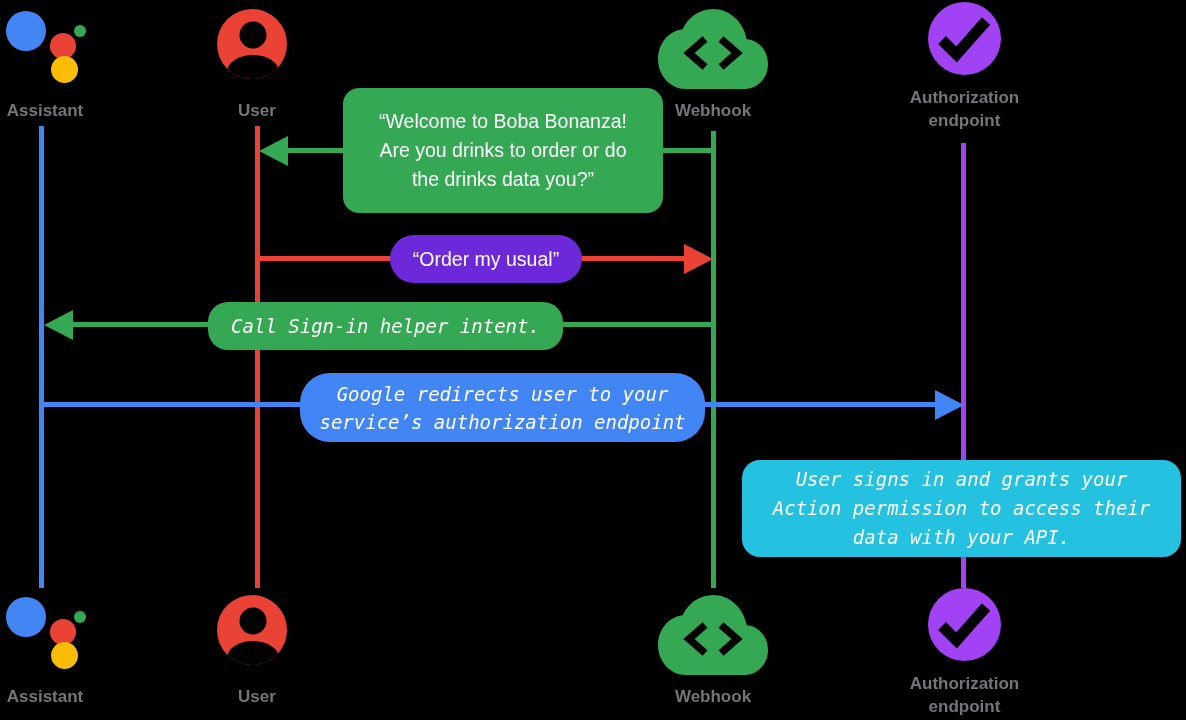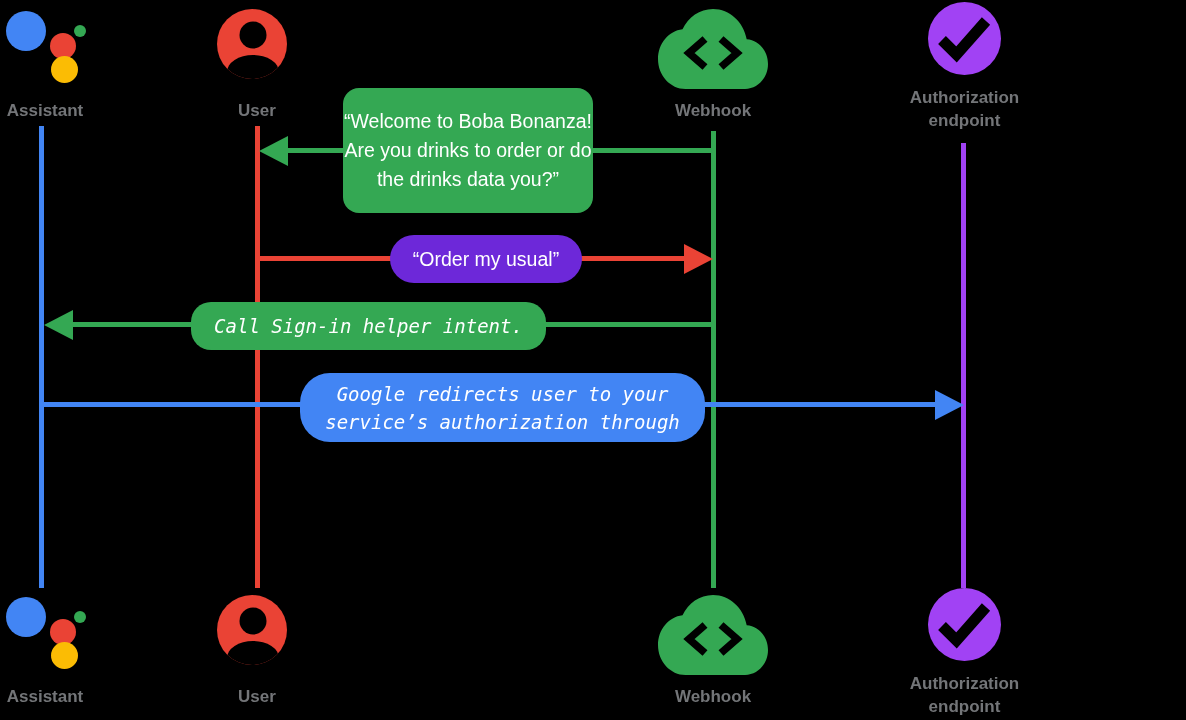--- a/index.html
+++ b/index.html
@@ -25,23 +25,23 @@
   .a3-line{left:72px;top:322px;width:641px;background:#34A853;}
   .a3-head{left:44px;top:310px;border-right:29px solid #34A853;}
   
   .a4-line{left:42px;top:402px;width:895px;background:#4285F4;}
   .a4-head{left:935px;top:390px;border-left:29px solid #4285F4;}
   
   .bubble{position:absolute;display:flex;flex-direction:column;align-items:center;justify-content:center;
           color:#fff;text-align:center;z-index:3;}
   .sans{font-family:"Liberation Sans",sans-serif;font-size:19.5px;line-height:29px;}
   .mono{font-family:"DejaVu Sans Mono","Liberation Mono",monospace;font-style:italic;font-size:19px;line-height:28px;}
-  .b-welcome{left:343px;top:88px;width:250px;height:125px;border-radius:16px;background:#34A853;}
+  .b-welcome{left:343px;top:88px;width:320px;height:125px;border-radius:16px;background:#34A853;}
   .b-order{left:390px;top:235px;width:192px;height:48px;border-radius:24px;background:#6d28d9;}
-  .b-signin{left:191px;top:302px;width:355px;height:48px;border-radius:20px;background:#34A853;}
+  .b-signin{left:208px;top:302px;width:355px;height:48px;border-radius:20px;background:#34A853;}
   .b-redirect{left:300px;top:373px;width:405px;height:69px;border-radius:30px;background:#4285F4;}
   .b-note{left:742px;top:460px;width:439px;height:97px;border-radius:18px;background:#24C1E0;line-height:29px;}
   
   .icon{z-index:4;}
   .assistant-icon{position:absolute;width:90px;height:92px;z-index:4;}
   .assistant-icon span{position:absolute;border-radius:50%;}
   .ai-blue{left:6px;top:11px;width:40px;height:40px;background:#4285F4;}
   .ai-green{left:74px;top:25px;width:12px;height:12px;background:#34A853;}
   .ai-red{left:50px;top:33px;width:26px;height:26px;background:#EA4335;}
   .ai-yellow{left:51px;top:56px;width:27px;height:27px;background:#FBBC04;}
@@ -80,23 +80,28 @@
   <div class="bubble sans b-order">
     <div>“Order my usual”</div>
   </div>
 
   <div class="bubble mono b-signin">
     <div>Call Sign-in helper intent.</div>
   </div>
 
   <div class="bubble mono b-redirect">
     <div>Google redirects user to your</div>
-    <div>service’s authorization through</div>
+    <div>service’s authorization endpoint</div>
   </div>
 
+  <div class="bubble mono b-note">
+    <div>User signs in and grants your</div>
+    <div>Action permission to access their</div>
+    <div>data with your API.</div>
+  </div>
 
   <div class="assistant-icon" style="left:0;top:0">
     <span class="ai-blue"></span>
     <span class="ai-green"></span>
     <span class="ai-red"></span>
     <span class="ai-yellow"></span>
   </div>
   <div class="actor-label lbl-assistant">Assistant</div>
 
   <svg class="abs icon" style="left:217px;top:9px" width="70" height="70" viewBox="0 0 70 70">

